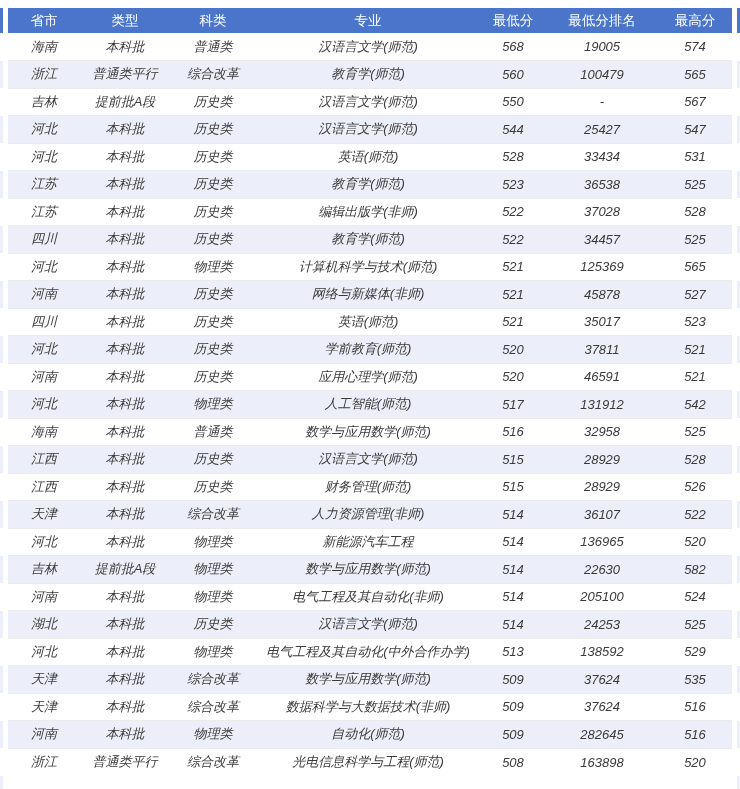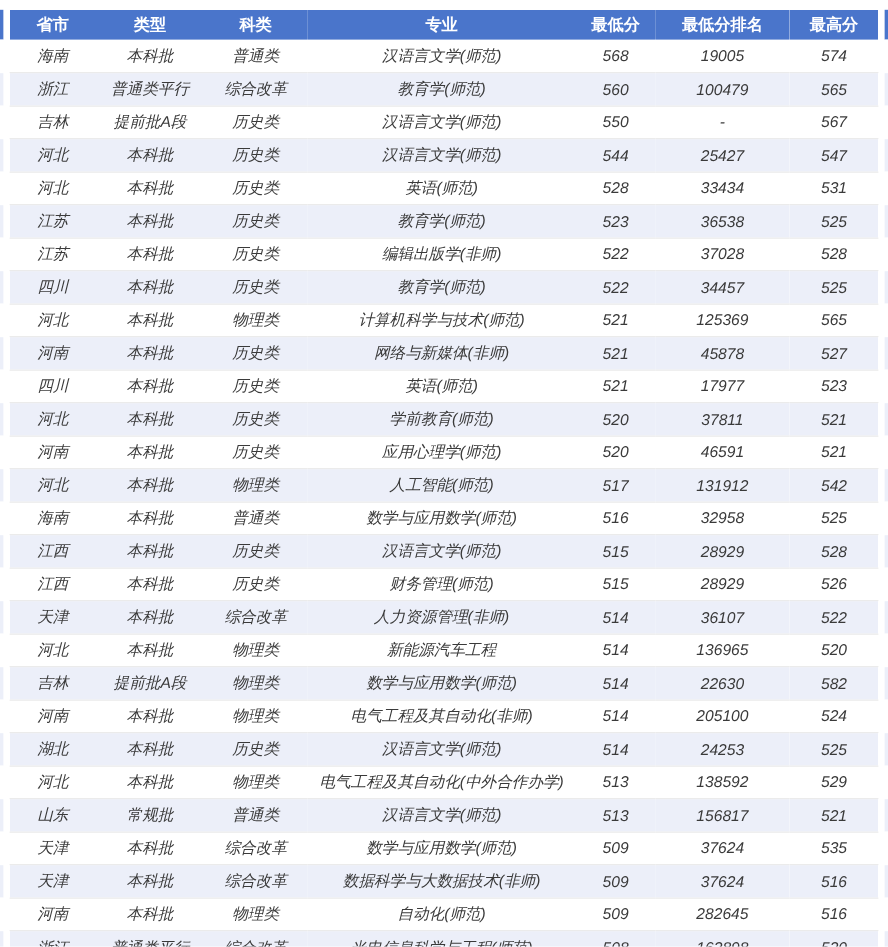--- a/index.html
+++ b/index.html
@@ -37,21 +37,21 @@
   table {
     border-collapse: collapse;
     table-layout: fixed;
     width: 724px;
   }
   thead th {
     background: var(--header-bg, #4A75CB);
     color: var(--header-text, #ffffff);
     height: 25px;
     font-size: 13.5px;
-    font-weight: bold;
+    font-weight: normal;
     text-align: center;
     padding: 0;
     line-height: 25px;
     white-space: nowrap;
     overflow: hidden;
   }
   tbody td {
     height: 27.5px;
     box-sizing: border-box;
     font-size: 13px;
@@ -223,21 +223,21 @@
             <td>521</td>
             <td>45878</td>
             <td>527</td>
           </tr>
           <tr>
             <td>四川</td>
             <td>本科批</td>
             <td>历史类</td>
             <td>英语(师范)</td>
             <td>521</td>
-            <td>17977</td>
+            <td>35017</td>
             <td>523</td>
           </tr>
           <tr>
             <td>河北</td>
             <td>本科批</td>
             <td>历史类</td>
             <td>学前教育(师范)</td>
             <td>520</td>
             <td>37811</td>
             <td>521</td>
@@ -333,29 +333,20 @@
             <td>525</td>
           </tr>
           <tr>
             <td>河北</td>
             <td>本科批</td>
             <td>物理类</td>
             <td>电气工程及其自动化(中外合作办学)</td>
             <td>513</td>
             <td>138592</td>
             <td>529</td>
-          </tr>
-          <tr>
-            <td>山东</td>
-            <td>常规批</td>
-            <td>普通类</td>
-            <td>汉语言文学(师范)</td>
-            <td>513</td>
-            <td>156817</td>
-            <td>521</td>
           </tr>
           <tr>
             <td>天津</td>
             <td>本科批</td>
             <td>综合改革</td>
             <td>数学与应用数学(师范)</td>
             <td>509</td>
             <td>37624</td>
             <td>535</td>
           </tr>

